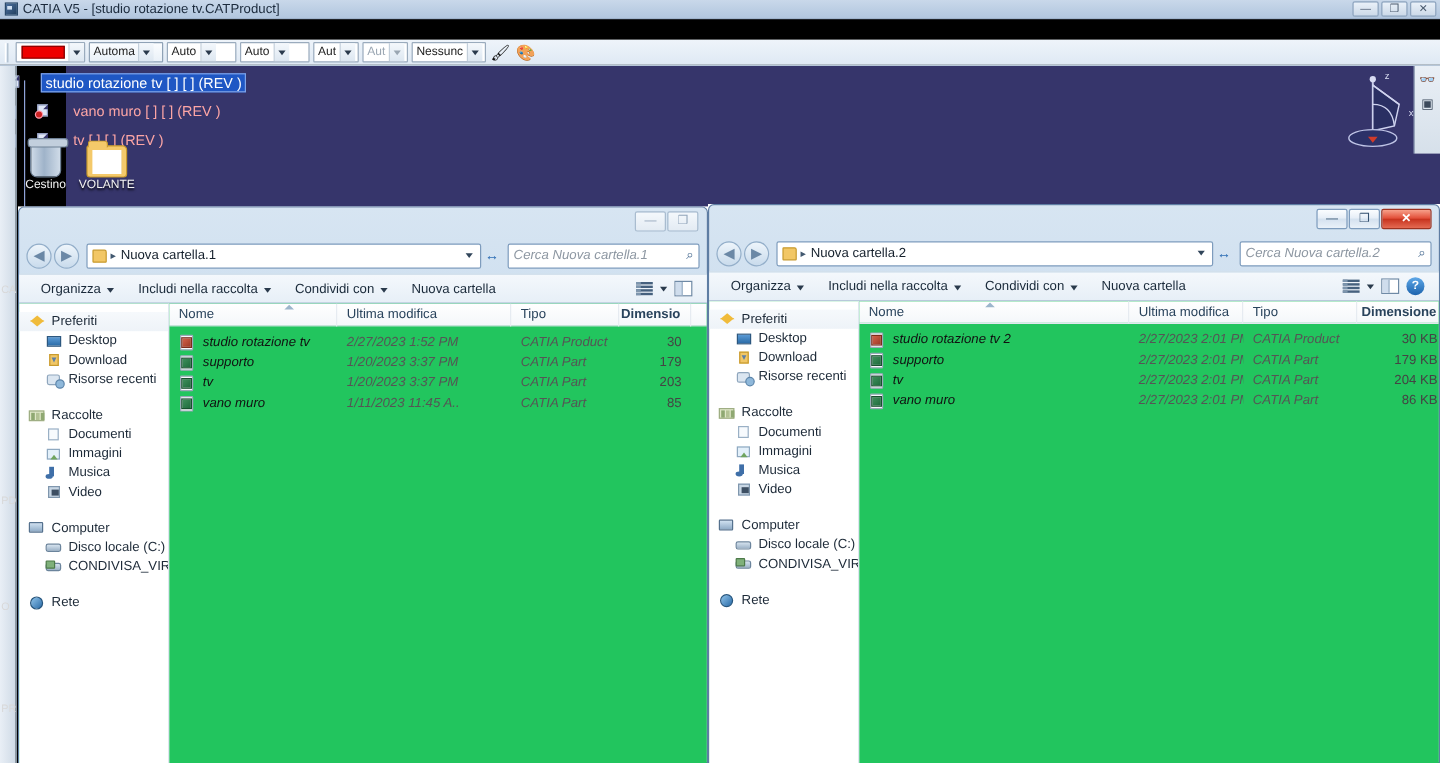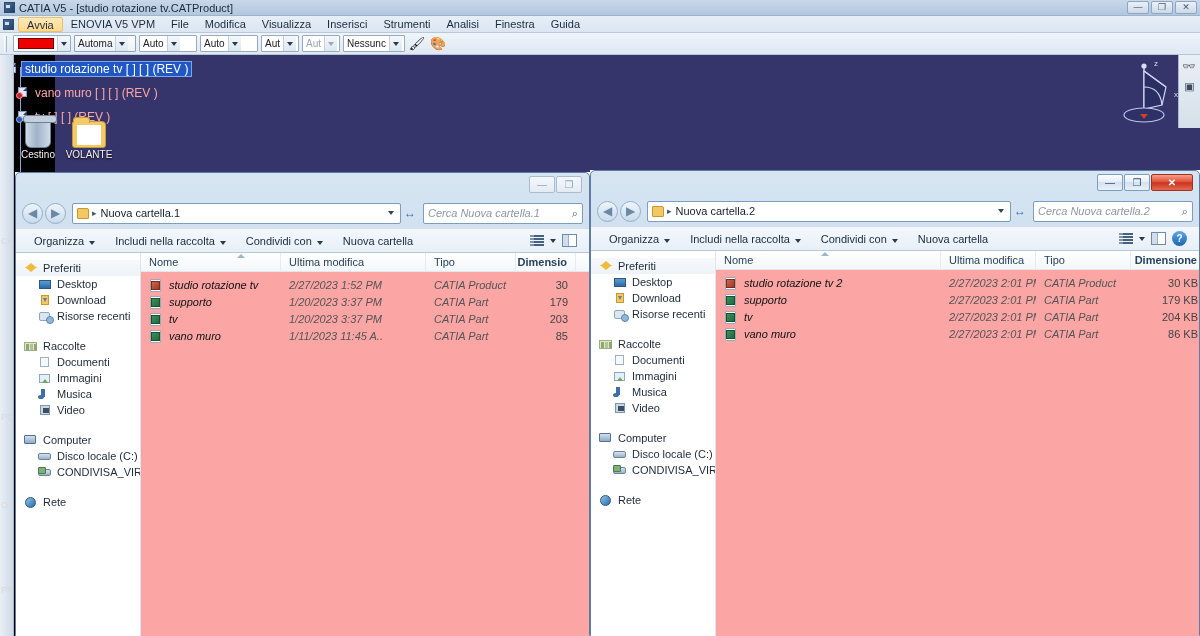--- a/index.html
+++ b/index.html
@@ -77,21 +77,21 @@
   .swatch { width:36px; height:11px; background:#ee0000; border:1px solid #7a0000; }
   .combo.framed { background:linear-gradient(to bottom,#fbfdff,#eaf1f8); border:1px solid #8fa2b6; }
   .combo.dim .cval { color:#9aa6b2; }
   .combo.dim .carw:after { border-top-color:#9aa6b2; }
   .tb-icon { width:18px; height:17px; display:flex; align-items:center; justify-content:center; font-size:13px; }
 
   .catia-3d {
     position:absolute; left:55px; top:55px; right:0; bottom:0;
     background:#36356b;
   }
-  .tree-node { position:absolute; display:flex; align-items:center; gap:3px; white-space:nowrap; }
+  .tree-node { position:absolute; display:flex; align-items:center; gap:16px; white-space:nowrap; }
   .tree-label { font-size:12px; color:#fca5a5; padding:0 3px; }
   .tree-label.sel { background:#1f57c4; color:#ffffff; border:1px solid #7fa4e8; padding:0 3px; }
   .node-ico { width:13px; height:12px; position:relative; flex:none; }
   .node-ico .sheet { position:absolute; left:2px; top:0; width:9px; height:10px; background:#dfe6f6; border:1px solid #8e9bc0; }
   .node-ico .sheet:after { content:""; position:absolute; right:-1px; top:-1px; border-left:4px solid transparent; border-bottom:4px solid #36356b; }
   .node-ico .gear { position:absolute; left:0; bottom:0; width:7px; height:7px; border-radius:50%; background:#2a55b0; border:1px solid #9fb8e8; }
   .node-ico .gear.red { background:#c22; border-color:#f9a; }
   .tree-plus { width:11px; height:11px; border:1px solid #9fb8e8; background:#2e2d5e; position:relative; flex:none; }
   .tree-plus:before { content:""; position:absolute; left:2px; top:4px; width:5px; height:1px; background:#cdd6f0; }
   .tree-plus:after  { content:""; position:absolute; left:4px; top:2px; width:1px; height:5px; background:#cdd6f0; }
@@ -176,21 +176,21 @@
   }
   .cmd { font-size:11px; color:#1a2a3a; padding:0 10px; white-space:nowrap; display:flex; align-items:center; gap:5px; }
   .cmd .cv:after { content:""; display:inline-block; border-left:3px solid transparent; border-right:3px solid transparent; border-top:4px solid #2a3a4c; }
   .cmd-right { margin-left:auto; display:flex; align-items:center; gap:6px; padding-right:4px; }
   .ico-views { width:14px; height:12px; display:flex; flex-direction:column; justify-content:space-between; }
   .ico-views i { display:block; height:2px; background:#46617e; border-left:4px solid #7d95ad; }
   .ico-pane { width:15px; height:13px; border:1px solid #6f8aa6; background:#fff; position:relative; }
   .ico-pane:after { content:""; position:absolute; left:0; top:0; bottom:0; width:5px; background:#cfdded; border-right:1px solid #9ab0c6;}
   .ico-help { width:15px; height:15px; border-radius:50%; background:linear-gradient(to bottom,#5fa8e8,#1c63ad); color:#fff; font-size:10px; font-weight:bold; display:flex; align-items:center; justify-content:center; }
 
-  .body-area { position:absolute; left:1px; top:81px; right:1px; bottom:0; background:#fca5a5; display:flex; }
+  .body-area { position:absolute; left:1px; top:81px; right:1px; bottom:0; background:#22c55e; display:flex; }
   .nav-pane { width:125px; background:#fff; border-right:1px solid #dde6ef; padding-top:7px; flex:none; overflow:hidden; }
   .np-item { height:16px; display:flex; align-items:center; gap:5px; padding-left:8px; font-size:11px; color:#1d2a38; white-space:nowrap; }
   .np-item.head { font-weight:normal; }
   .np-item.child { padding-left:22px; }
   .np-gap { height:14px; }
   .np-ico { width:14px; height:13px; flex:none; position:relative; }
   .i-star { width:0;height:0;position:absolute;left:1px;top:1px;
     border-left:6px solid transparent;border-right:6px solid transparent;border-bottom:5px solid #f0bb3a; }
   .i-star:after{content:"";position:absolute;left:-6px;top:4px;border-left:6px solid transparent;border-right:6px solid transparent;border-top:5px solid #f0bb3a;}
   .i-desk{position:absolute;left:1px;top:2px;width:12px;height:9px;background:linear-gradient(to bottom,#5b9bd6,#2b6ca8);border:1px solid #2c577f;}
@@ -241,33 +241,20 @@
   <div class="catia-titlebar">
     <div class="app-ico"></div>
     <div class="catia-title-text">CATIA V5 - [studio rotazione tv.CATProduct]</div>
     <div class="cap-btns">
       <div class="cap-btn">—</div>
       <div class="cap-btn">❐</div>
       <div class="cap-btn">✕</div>
     </div>
   </div>
 
-  <div class="catia-menubar">
-    <div class="app-ico2"></div>
-    <div class="menu-item avvia">Avvia</div>
-    <div class="menu-item">ENOVIA V5 VPM</div>
-    <div class="menu-item">File</div>
-    <div class="menu-item">Modifica</div>
-    <div class="menu-item">Visualizza</div>
-    <div class="menu-item">Inserisci</div>
-    <div class="menu-item">Strumenti</div>
-    <div class="menu-item">Analisi</div>
-    <div class="menu-item">Finestra</div>
-    <div class="menu-item">Guida</div>
-  </div>
 
   <div class="catia-toolbar">
     <div class="tb-grip"></div>
     <div class="combo colorsw" style="width:58px">
       <div class="cval">
           <span class="swatch"></span>
         </div>
       <div class="carw"></div>
     </div>
     <div class="combo framed" style="width:62px">

